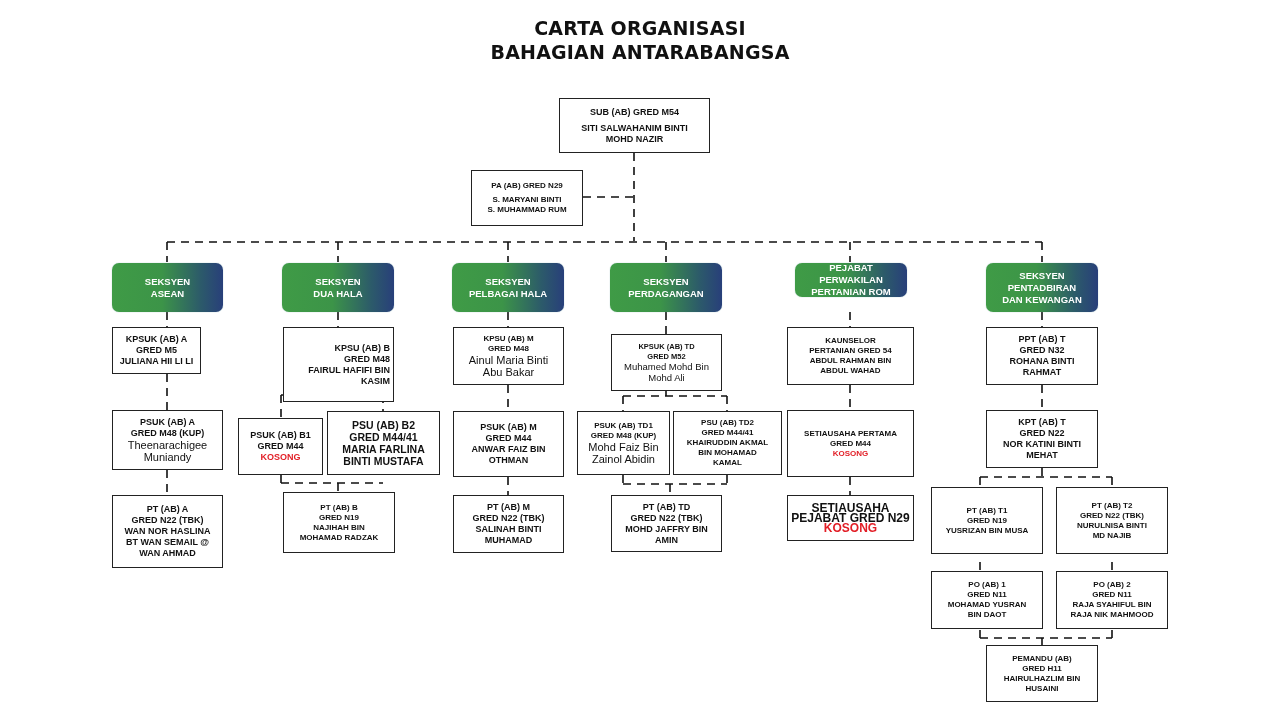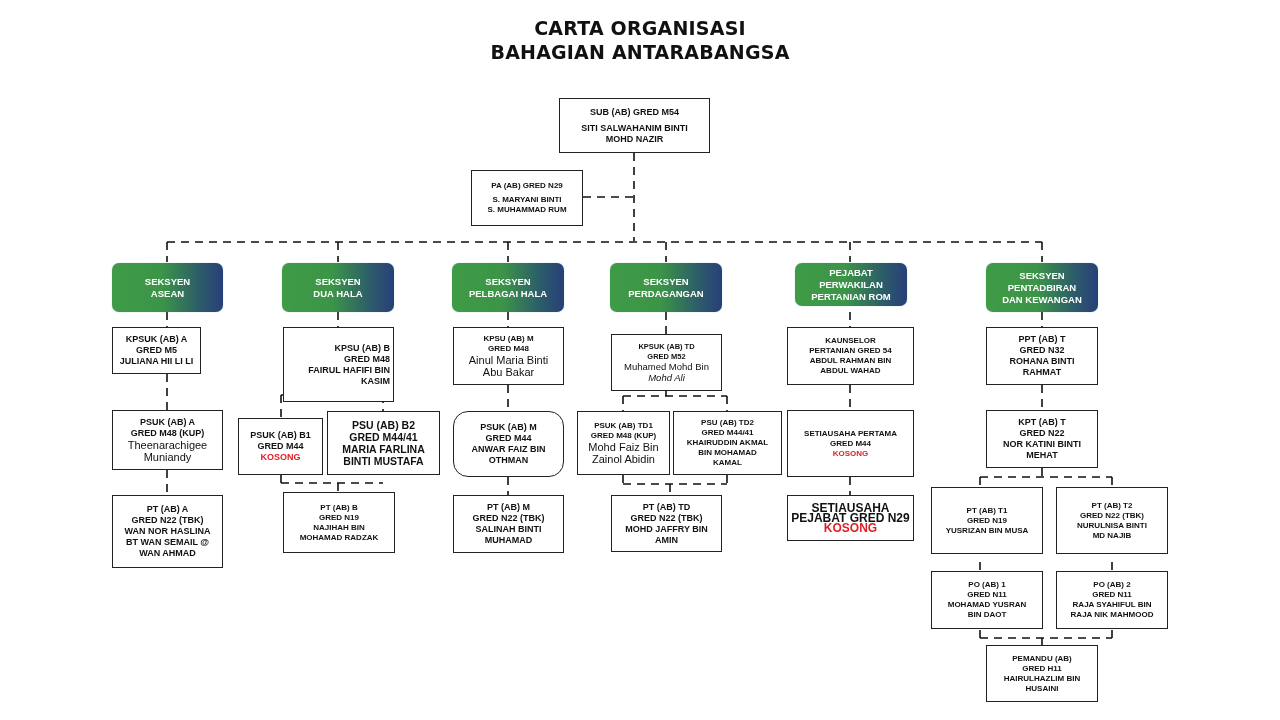--- a/index.html
+++ b/index.html
@@ -111,21 +111,21 @@
   <span>DUA HALA</span>
 </div>
 <div class="sec" style="left:452px;top:263px;width:112px;height:49px;">
   <span>SEKSYEN</span>
   <span>PELBAGAI HALA</span>
 </div>
 <div class="sec" style="left:610px;top:263px;width:112px;height:49px;">
   <span>SEKSYEN</span>
   <span>PERDAGANGAN</span>
 </div>
-<div class="sec" style="left:795px;top:263px;width:112px;height:43px;">
+<div class="sec" style="left:795px;top:263px;width:112px;height:34px;">
   <span>PEJABAT</span>
   <span>PERWAKILAN</span>
   <span>PERTANIAN ROM</span>
 </div>
 <div class="sec" style="left:986px;top:263px;width:112px;height:49px;">
   <span>SEKSYEN</span>
   <span>PENTADBIRAN</span>
   <span>DAN KEWANGAN</span>
 </div>
 
@@ -171,38 +171,38 @@
   <span class="l">NAJIHAH BIN</span>
   <span class="l">MOHAMAD RADZAK</span>
 </div>
 
 <div class="box" style="left:453px;top:327px;width:111px;height:58px;font-size:8px;line-height:10px;">
   <span class="l">KPSU (AB) M</span>
   <span class="l">GRED M48</span>
   <span class="l normal">Ainul Maria Binti</span>
   <span class="l normal">Abu Bakar</span>
 </div>
-<div class="box" style="left:453px;top:411px;width:111px;height:66px;border-radius:15px;">
+<div class="box" style="left:453px;top:411px;width:111px;height:66px;">
   <span class="l">PSUK (AB) M</span>
   <span class="l">GRED M44</span>
   <span class="l">ANWAR FAIZ BIN</span>
   <span class="l">OTHMAN</span>
 </div>
 <div class="box" style="left:453px;top:495px;width:111px;height:58px;">
   <span class="l">PT (AB) M</span>
   <span class="l">GRED N22 (TBK)</span>
   <span class="l">SALINAH BINTI</span>
   <span class="l">MUHAMAD</span>
 </div>
 
 <div class="box" style="left:611px;top:334px;width:111px;height:57px;font-size:7.5px;line-height:9.5px;">
   <span class="l">KPSUK (AB) TD</span>
   <span class="l">GRED M52</span>
   <span class="l normal" style="font-size:9.5px;line-height:11px;">Muhamed Mohd Bin</span>
-  <span class="l normal" style="font-size:9.5px;line-height:11px;font-style:italic;">Mohd Ali</span>
+  <span class="l normal" style="font-size:9.5px;line-height:11px;">Mohd Ali</span>
 </div>
 <div class="box" style="left:577px;top:411px;width:93px;height:64px;font-size:8px;line-height:10px;">
   <span class="l">PSUK (AB) TD1</span>
   <span class="l">GRED M48 (KUP)</span>
   <span class="l normal">Mohd Faiz Bin</span>
   <span class="l normal">Zainol Abidin</span>
 </div>
 <div class="box" style="left:673px;top:411px;width:109px;height:64px;font-size:8px;line-height:10px;">
   <span class="l">PSU (AB) TD2</span>
   <span class="l">GRED M44/41</span>

